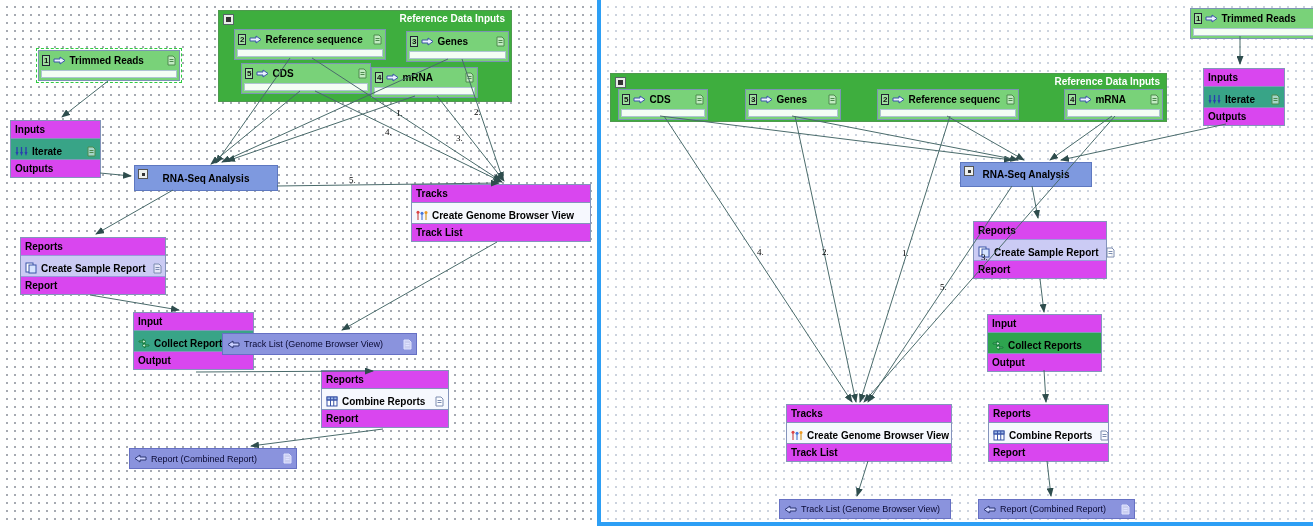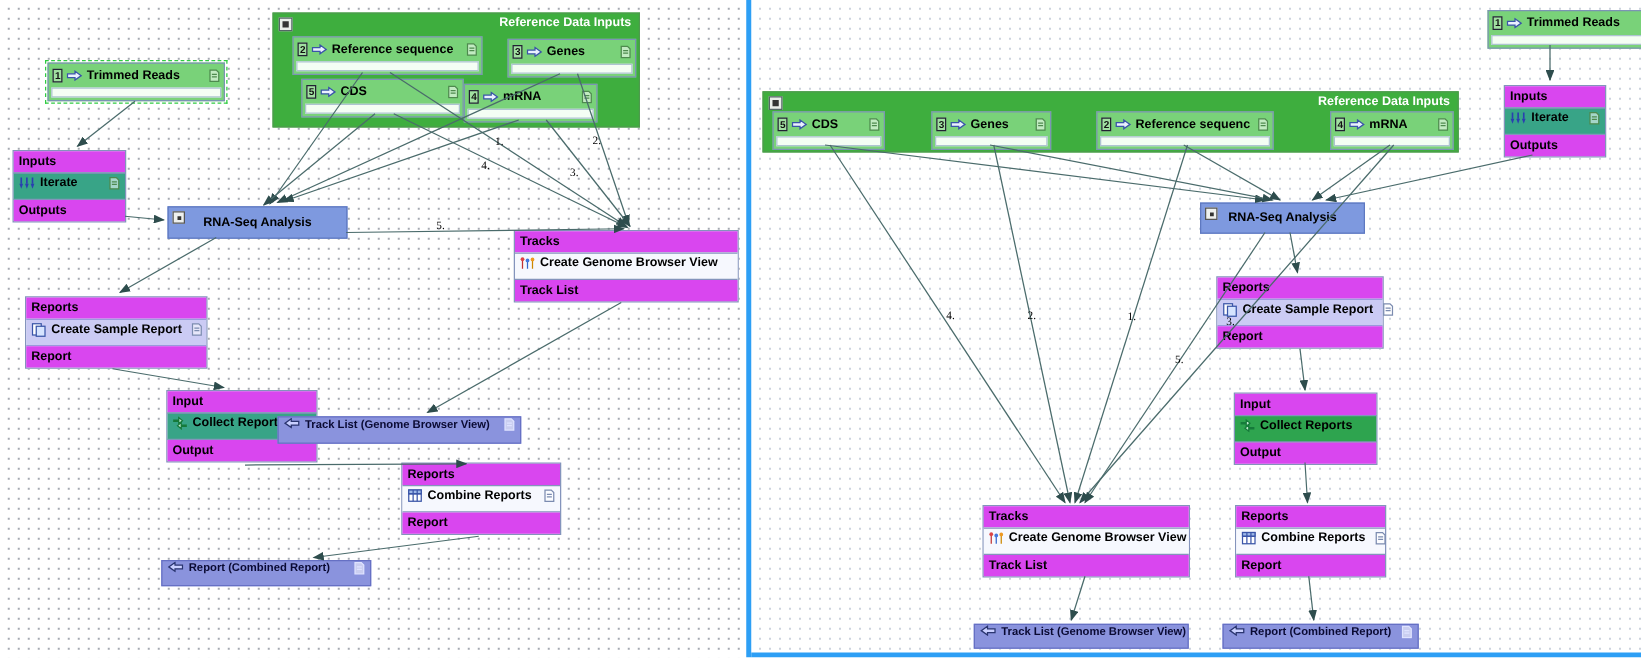--- a/index.html
+++ b/index.html
@@ -30,38 +30,38 @@
   .gcontainer{position:absolute;background:#3eae3e;border:1px solid #4e9a4e;z-index:2}
   .gtitle{position:absolute;top:2px;right:6px;color:#fff;font-size:10px;font-weight:bold}
   .winbtn{position:absolute;top:3px;left:4px;width:9px;height:9px;background:#e9ede9;
           border:1px solid #566;display:flex;align-items:center;justify-content:center}
   .winbtn::after{content:"";width:5px;height:5px;background:#333}
 
   
   .node3{position:absolute;border:1px solid #8494bc;background:#fcfdff;z-index:2;
          font-size:10px;font-weight:bold;color:#000}
   .port{height:15px;line-height:15px;padding:1px 4px;background:#d946ef;white-space:nowrap}
-  .mid{display:flex;align-items:flex-start;gap:4px;padding:2px 4px;height:16px;
+  .mid{display:flex;align-items:flex-end;gap:4px;padding:2px 4px;height:16px;
        border-top:1px solid #8494bc;border-bottom:1px solid #8494bc;background:#f6f8fe;white-space:nowrap}
   .mid.teal{background:#38a487}
   .mid.green2{background:#2ea44f}
   .mid.lav{background:#cbcbf4;border-color:#9a9adc}
 
   
   .bluenode{position:absolute;background:#7e99df;border:1px solid #5e78c0;z-index:2;
             display:flex;align-items:center;justify-content:center;
             font-size:10px;font-weight:bold;color:#000}
   .expbtn{position:absolute;left:3px;top:3px;width:8px;height:8px;background:#eef0ee;
           border:1px solid #555;display:flex;align-items:center;justify-content:center}
   .expbtn::after{content:"";width:3px;height:3px;background:#333}
 
   
   .poutput{position:absolute;background:#8a93dd;border:1px solid #6670c4;z-index:4;
-           display:flex;align-items:flex-start;gap:4px;padding:0 4px;
-           font-size:9px;font-weight:bold;color:#0a0a33;white-space:nowrap;overflow:hidden}
+           display:flex;align-items:center;gap:4px;padding:0 4px;
+           font-size:9px;font-weight:normal;color:#0a0a33;white-space:nowrap;overflow:hidden}
 
   .ic{flex:0 0 auto;display:inline-block;line-height:0}
   .doc-grn{color:#4e8a4e}.doc-blu{color:#7c8cb0}.doc-pur{color:#dfe3ff}
 
   #edges{position:absolute;left:0;top:0;width:1313px;height:526px;z-index:5;pointer-events:none}
   #edges line{stroke:#4a6b6b;stroke-width:1}
   .elabel{font:9px "Liberation Serif",serif;fill:#000}
   #symbols{position:absolute;width:0;height:0;overflow:hidden}
 </style>
 </head>

